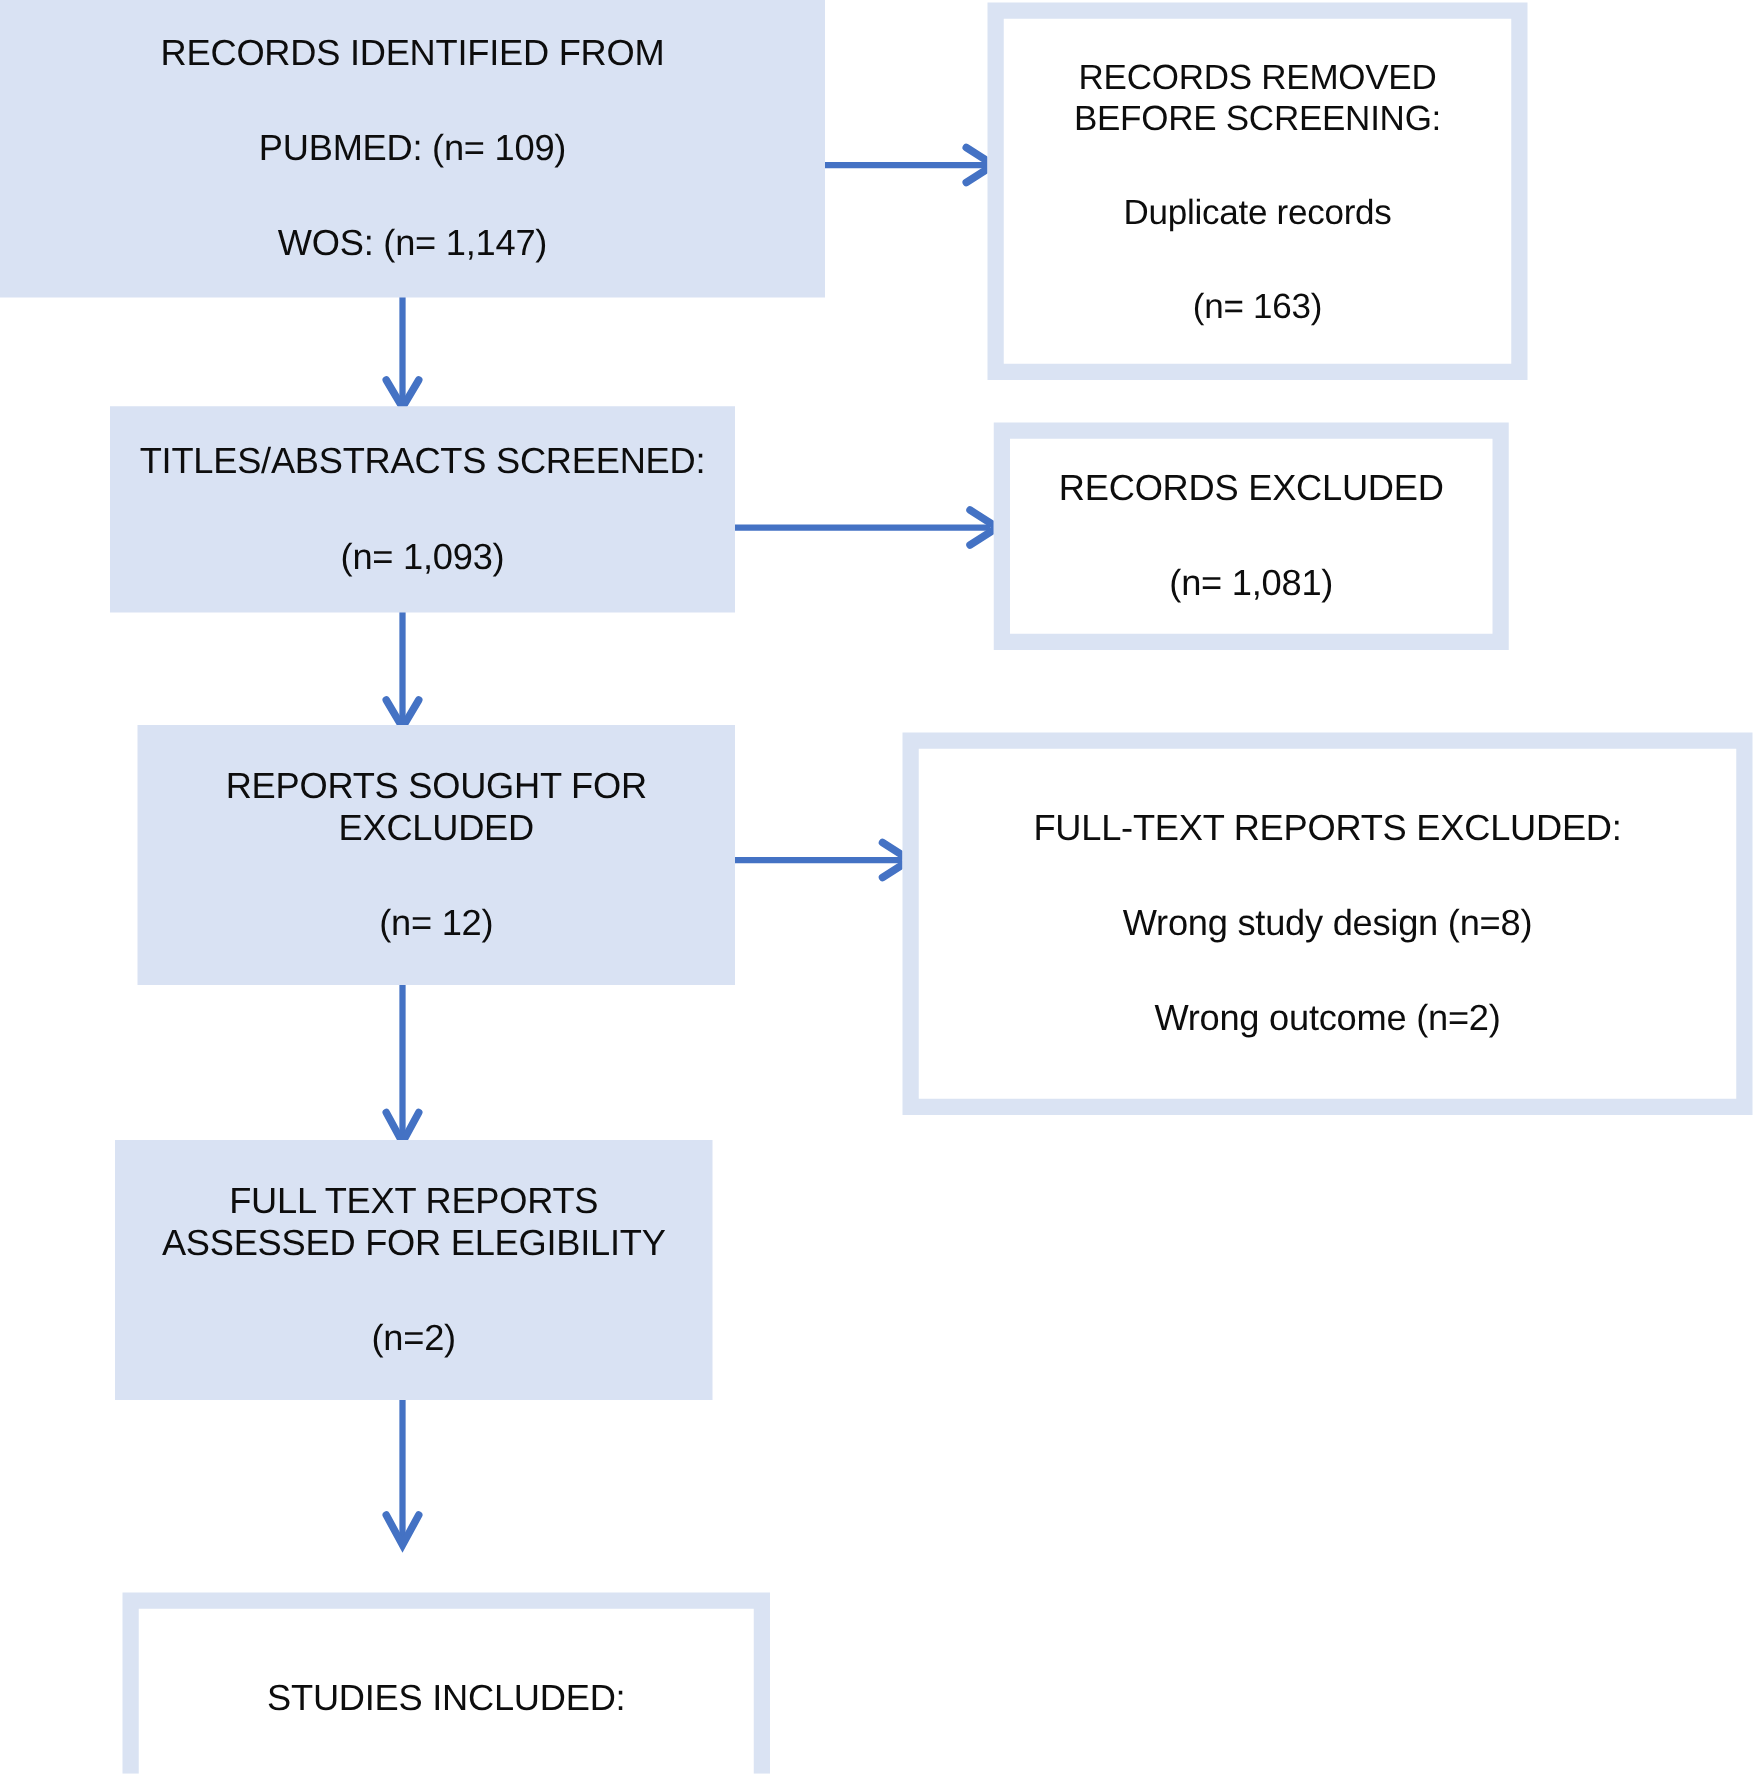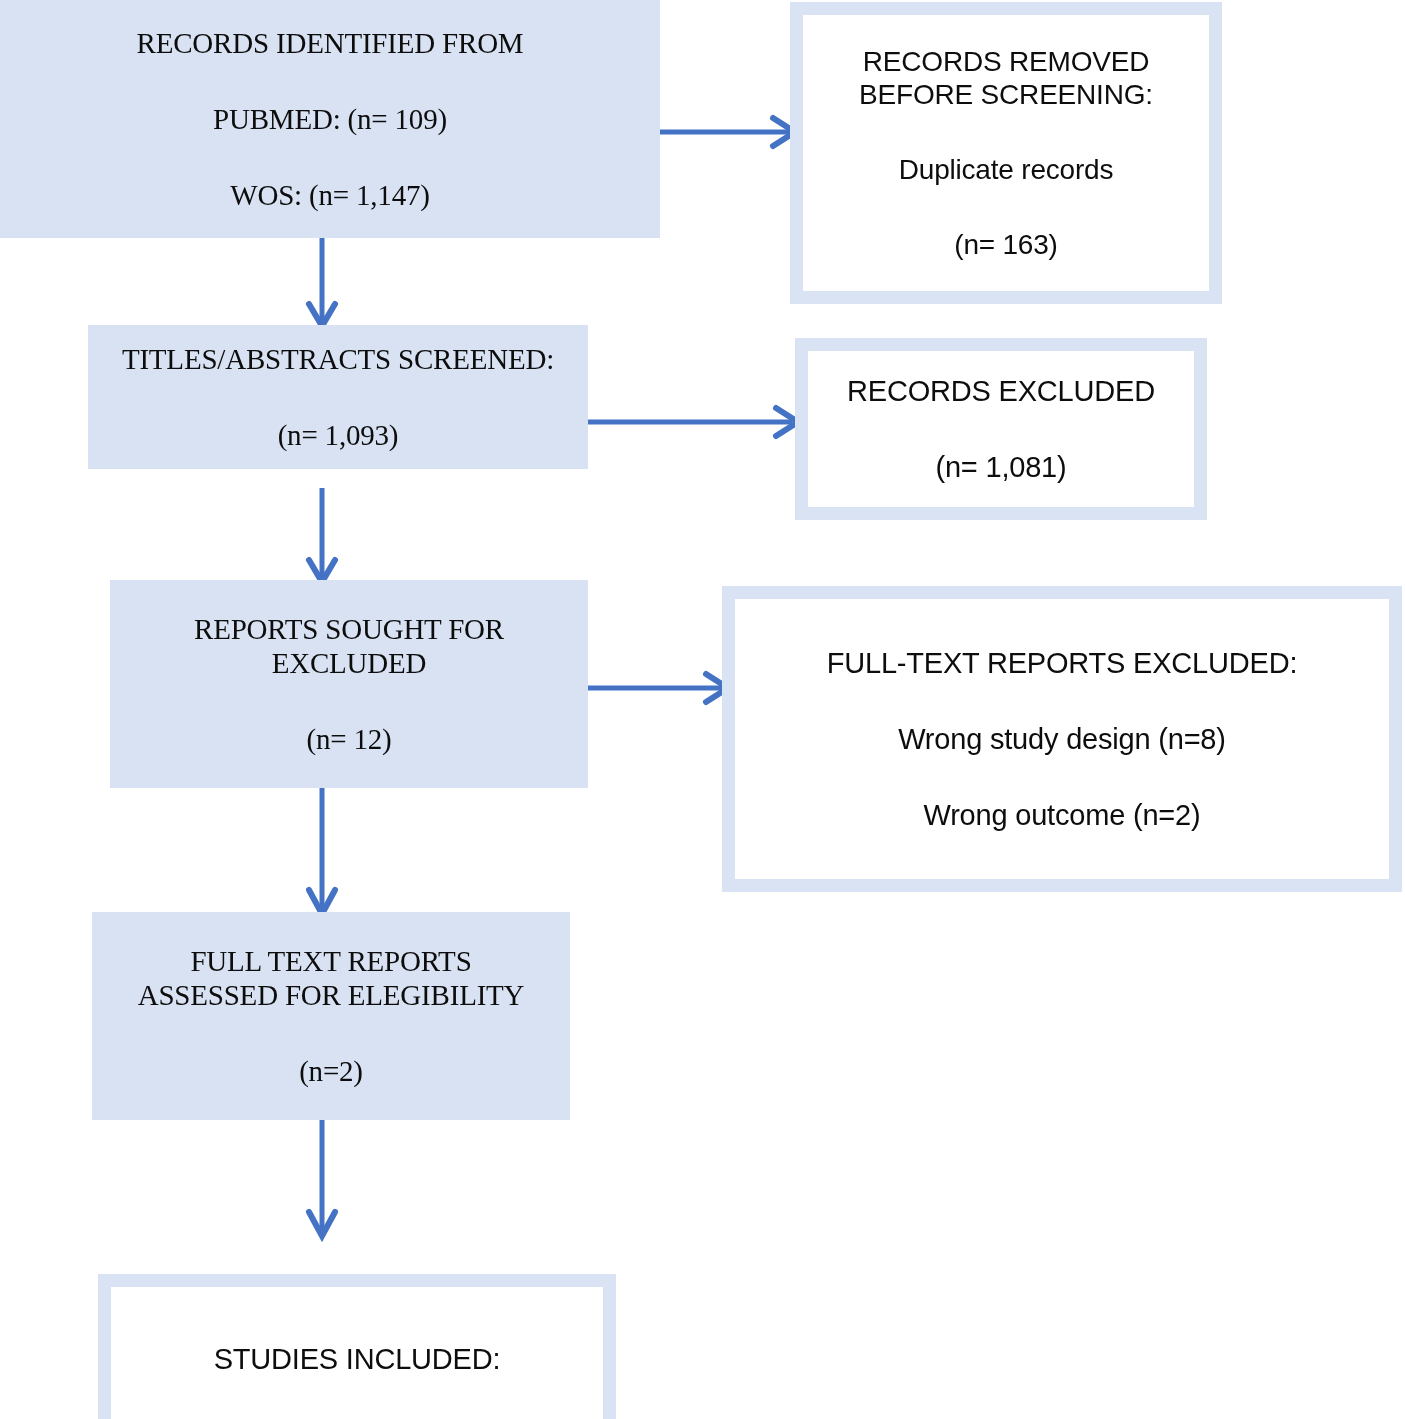--- a/index.html
+++ b/index.html
@@ -27,21 +27,20 @@
     justify-content: center;
     text-align: center;
     color: #0d0d0d;
     line-height: 1.18;
     letter-spacing: -0.2px;
   }
   
   .node.filled {
     background: #d9e2f3;
     border: none;
-    font-family: Liberation Serif, serif;
   }
   
   .node.framed {
     background: #ffffff;
     border: 13px solid #dae3f3;
   }
   .line {
     margin: 0;
     padding: 0;
     white-space: nowrap;
@@ -119,21 +118,21 @@
 
   <div class="node framed" style="left:790px; top:2px; width:432px; height:302px; font-size:28px;align-items:center;">
     <div class="line">RECORDS REMOVED</div>
     <div class="line">BEFORE SCREENING:</div>
     <div class="gap-lg"></div>
     <div class="line">Duplicate records</div>
     <div class="gap-lg"></div>
     <div class="line">(n= 163)</div>
   </div>
 
-  <div class="node filled" style="left:88px; top:325px; width:500px; height:144px; font-size:29px;">
+  <div class="node filled" style="left:88px; top:325px; width:500px; height:165px; font-size:29px;">
     <div class="line">TITLES/ABSTRACTS SCREENED:</div>
     <div class="gap-lg"></div>
     <div class="line">(n= 1,093)</div>
   </div>
 
   <div class="node framed" style="left:795px; top:338px; width:412px; height:182px; font-size:29px;">
     <div class="line">RECORDS EXCLUDED</div>
     <div class="gap-lg"></div>
     <div class="line">(n= 1,081)</div>
   </div>

